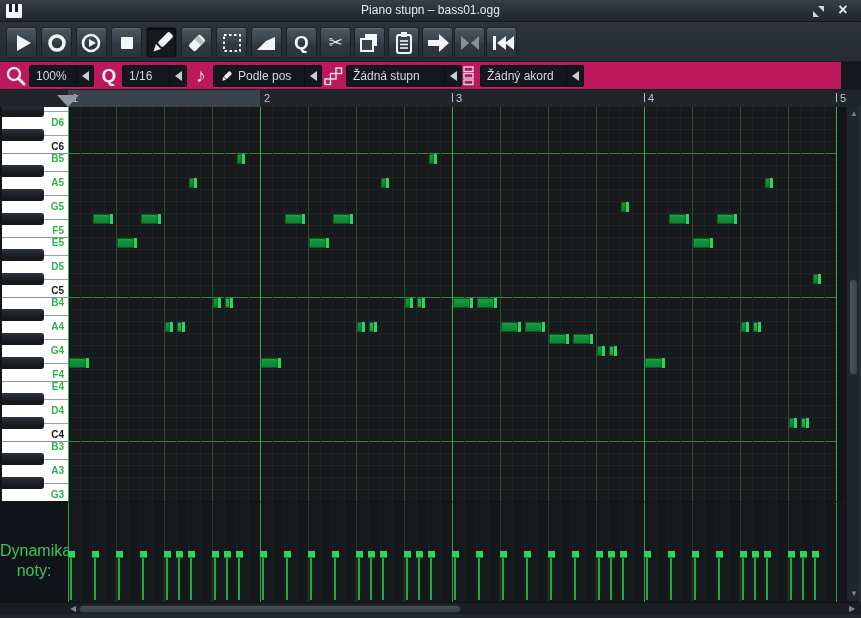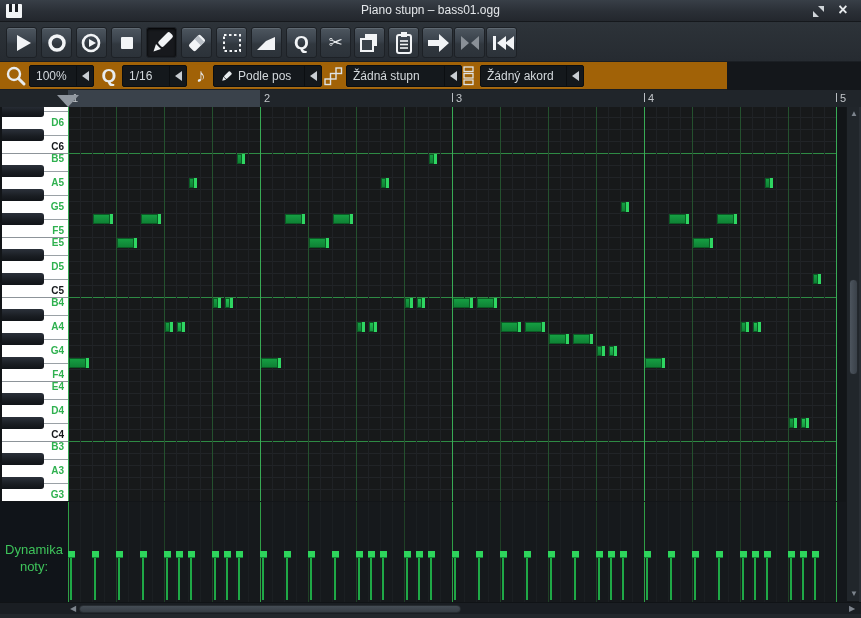--- a/index.html
+++ b/index.html
@@ -23,21 +23,21 @@
   #toolbar1{position:absolute;left:0;top:22px;width:861px;height:40px;
     background:linear-gradient(180deg,#2d3339 0%,#262b31 100%);border-bottom:1px solid #1b1f24;}
   .tbtn{position:absolute;top:5px;width:31px;height:31px;border-radius:3px;
     background:linear-gradient(180deg,#4d565f 0%,#3a424b 45%,#31383f 55%,#2c3239 100%);
     border:1px solid #1d2126;box-shadow:inset 0 1px 0 rgba(120,130,140,.45);
     display:flex;align-items:center;justify-content:center;}
   .tbtn.active{background:#17191d;box-shadow:inset 0 1px 3px #000;}
   .tbtn .glyph{color:#f2f4f6;font-size:16px;line-height:1;}
 
   
-  #toolbar2{position:absolute;left:0;top:62px;width:727px;height:28px;background:#a16207;
+  #toolbar2{position:absolute;left:0;top:62px;width:841px;height:28px;background:#be185d;
     border-bottom:1px solid #1a1e22;text-align:right;}
   .combo{position:absolute;top:3px;height:22px;display:flex;background:#14181c;
     border:1px solid #0b0e11;border-radius:2px;box-shadow:0 1px 0 rgba(255,255,255,.06);}
   .combo .ctext{display:flex;align-items:center;padding:0 6px;font-size:12px;color:#d3d8dc;white-space:nowrap;}
   .combo .carrow{width:17px;border-left:1px solid #0b0e11;display:flex;align-items:center;justify-content:center;}
   .tri-left{width:0;height:0;border-top:5px solid transparent;border-bottom:5px solid transparent;border-right:7px solid #c8cdd2;}
   .t2icon{position:absolute;top:3px;height:22px;display:flex;align-items:center;justify-content:center;color:#e8ecef;}
 
   
   #timeline{position:absolute;left:0;top:90px;width:861px;height:17px;background:#20252a;}
@@ -69,21 +69,21 @@
 
   
   #vscroll{position:absolute;left:846px;top:107px;width:13px;height:494px;background:#21262b;border-left:1px solid #14171a;}
   #vscroll-handle{position:absolute;left:2px;top:172px;width:9px;height:96px;border-radius:4px;
     background:linear-gradient(90deg,#4c545d,#3a4149);border:1px solid #23282d;}
   .sc-arrow{position:absolute;font-size:8px;color:#7d848d;line-height:8px;}
   #rightedge{position:absolute;left:859px;top:107px;width:2px;height:511px;background:#2a2f35;}
 
   
   #vel-left{position:absolute;left:0;top:502px;width:68px;height:100px;background:#101419;
-    color:#3ec45b;font-size:13px;text-align:center;}
+    color:#3ec45b;font-size:16px;text-align:center;}
   #vel-left div{margin-top:2px;}
   #vel-left .sp{height:36px;}
   #velocity{position:absolute;left:68px;top:502px;width:769px;height:100px;background:#16191c;overflow:hidden;}
   .vel16{position:absolute;top:0;width:1px;height:100px;background:#1b1f22;}
   .velbeat{position:absolute;top:0;width:1px;height:100px;background:#1f4026;}
   .velbar{position:absolute;top:0;width:1px;height:100px;background:#2f9e46;}
   .velline{position:absolute;top:50px;width:2px;height:48px;background:#1fa846;}
   .velknob{position:absolute;top:49px;width:7px;height:7px;background:#2ed45c;box-shadow:inset 0 -1px 0 #128a38;}
 
   

